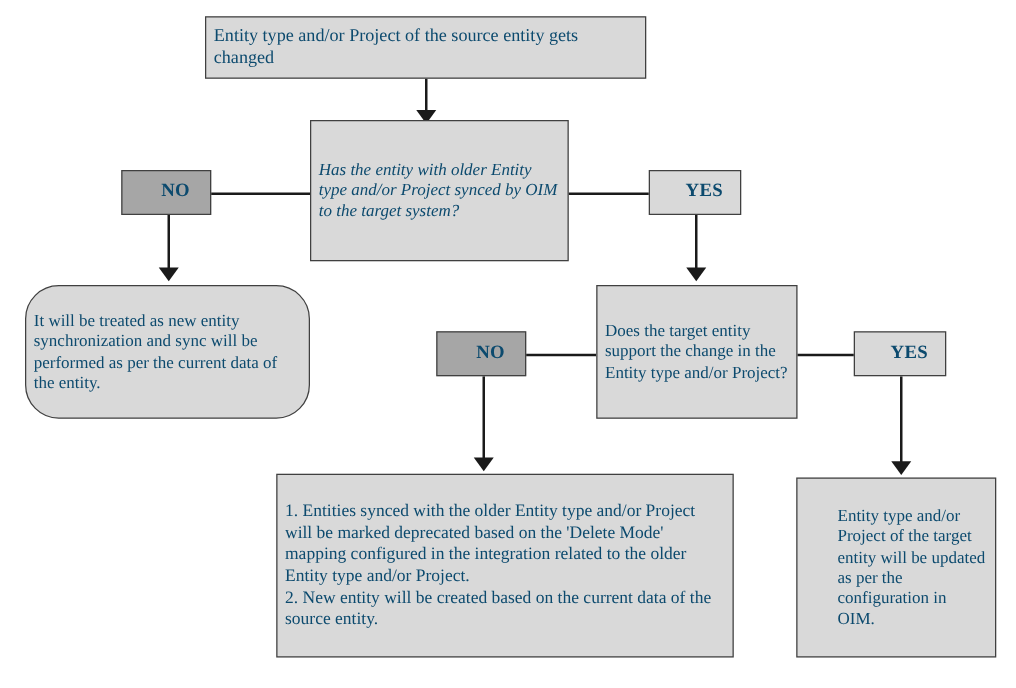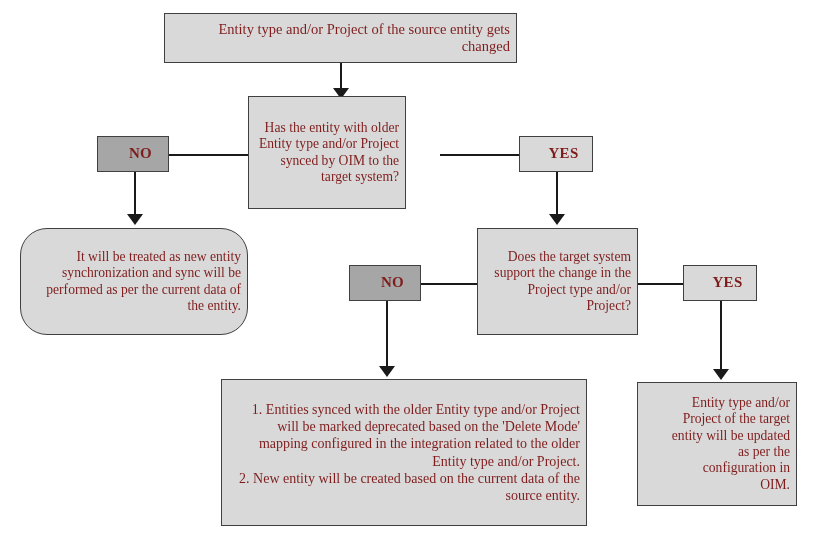--- a/index.html
+++ b/index.html
@@ -15,25 +15,25 @@
     width: 813px;
     height: 550px;
     background: #ffffff;
     overflow: hidden;
   }
   .node {
     position: absolute;
     box-sizing: border-box;
     border: 1.6px solid #404040;
     background: #d9d9d9;
-    color: #7f1d1d;
+    color: #0c4a6e;
     display: flex;
     align-items: center;
     justify-content: center;
-    text-align: right;
+    text-align: left;
     line-height: 1.17;
     font-size: 14.5px;
     padding: 2px 6px;
     z-index: 3;
     white-space: pre-line;
   }
   .node.dark {
     background: #a6a6a6;
   }
   .node.label {
@@ -91,32 +91,32 @@
   <div class="edge v" style="left:386px; top:301px; height:67px;"></div>
   <div class="arrow-down" style="left:379px; top:366px;"></div>
 
   <div class="edge h" style="left:637px; top:283px; width:47px;"></div>
 
   <div class="edge v" style="left:720px; top:301px; height:70px;"></div>
   <div class="arrow-down" style="left:713px; top:369px;"></div>
 
   <div class="node" style="left:164px; top:13px; width:353px; height:50px;">Entity type and/or Project of the source entity gets changed</div>
 
-  <div class="node small-text" style="left:248px; top:96px; width:158px; height:113px;">Has the entity with older Entity type and/or Project synced  by OIM to the target system?</div>
+  <div class="node small-text" style="left:248px; top:96px; width:207px; height:113px;font-style:italic;">Has the entity with older Entity type and/or Project synced  by OIM to the target system?</div>
 
   <div class="node dark label" style="left:97px; top:136px; width:72px; height:36px;">NO</div>
 
   <div class="node label" style="left:519px; top:136px; width:74px; height:36px;">YES</div>
 
   <div class="node small-text" style="left:20px; top:228px; width:228px; height:107px;border-radius:27px;">It will be treated as new entity synchronization and sync will be performed as per the current data of the entity.</div>
 
-  <div class="node small-text" style="left:477px; top:228px; width:161px; height:107px;">Does the target system support the change in the Project type and/or Project?</div>
+  <div class="node small-text" style="left:477px; top:228px; width:161px; height:107px;">Does the target entity support the change in the Entity type and/or Project?</div>
 
   <div class="node dark label" style="left:349px; top:265px; width:72px; height:36px;">NO</div>
 
   <div class="node label" style="left:683px; top:265px; width:74px; height:36px;">YES</div>
 
   <div class="node list-text" style="left:221px; top:379px; width:366px; height:147px;">1. Entities synced with the older Entity type and/or Project will be marked deprecated based on the 'Delete Mode' mapping configured in the integration related to the older Entity type and/or Project.
 2. New entity will be created based on the current data of the source entity.</div>
 
-  <div class="node small-text" style="left:637px; top:382px; width:160px; height:124px;padding-left:32px;">Entity type and/or Project of the target entity will be updated as per the configuration in OIM.</div>
+  <div class="node small-text" style="left:637px; top:382px; width:160px; height:144px;padding-left:32px;">Entity type and/or Project of the target entity will be updated as per the configuration in OIM.</div>
 
 </div>
 
 </body></html>

